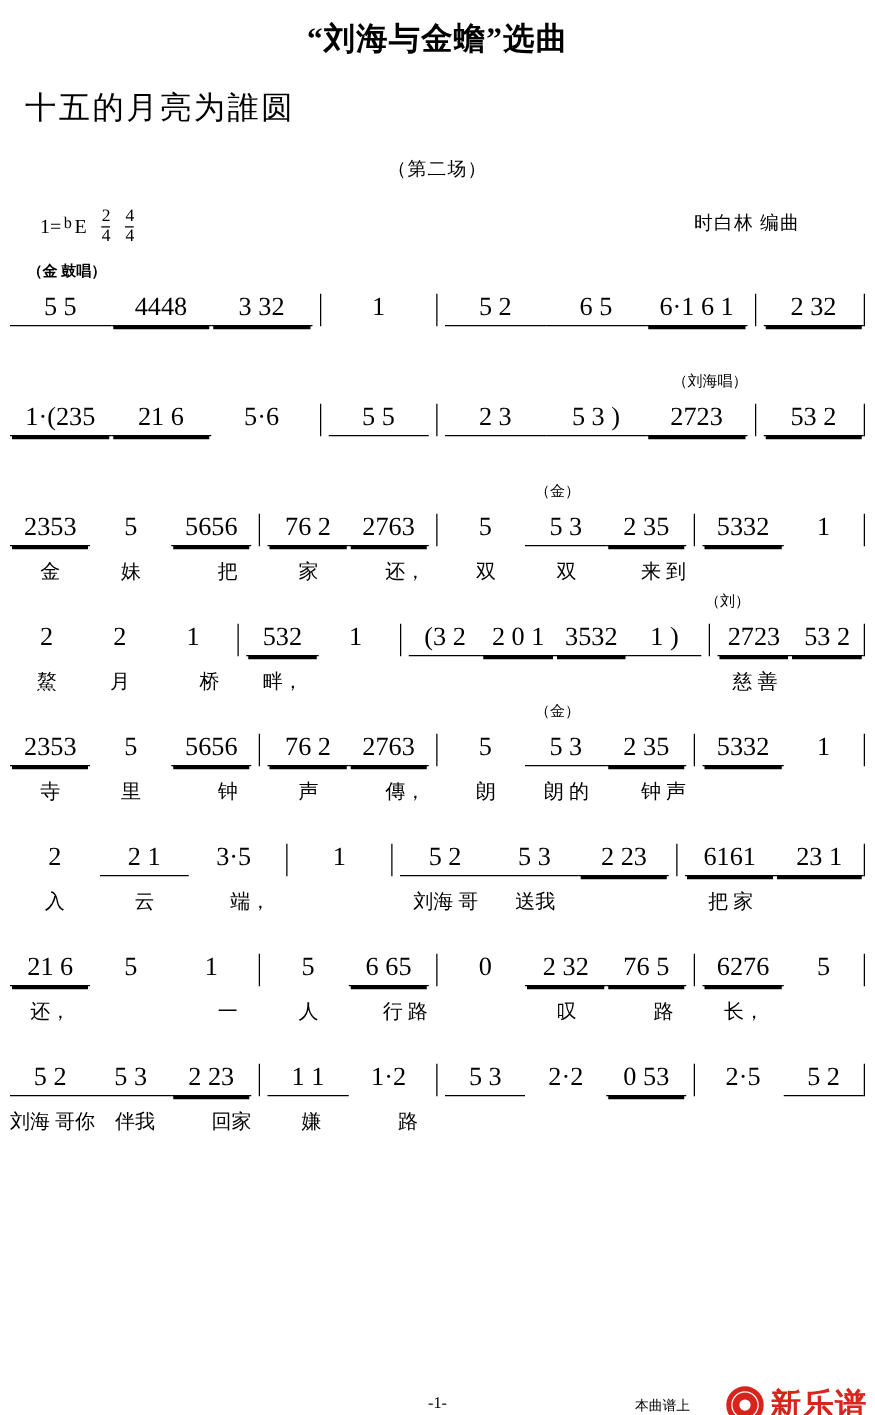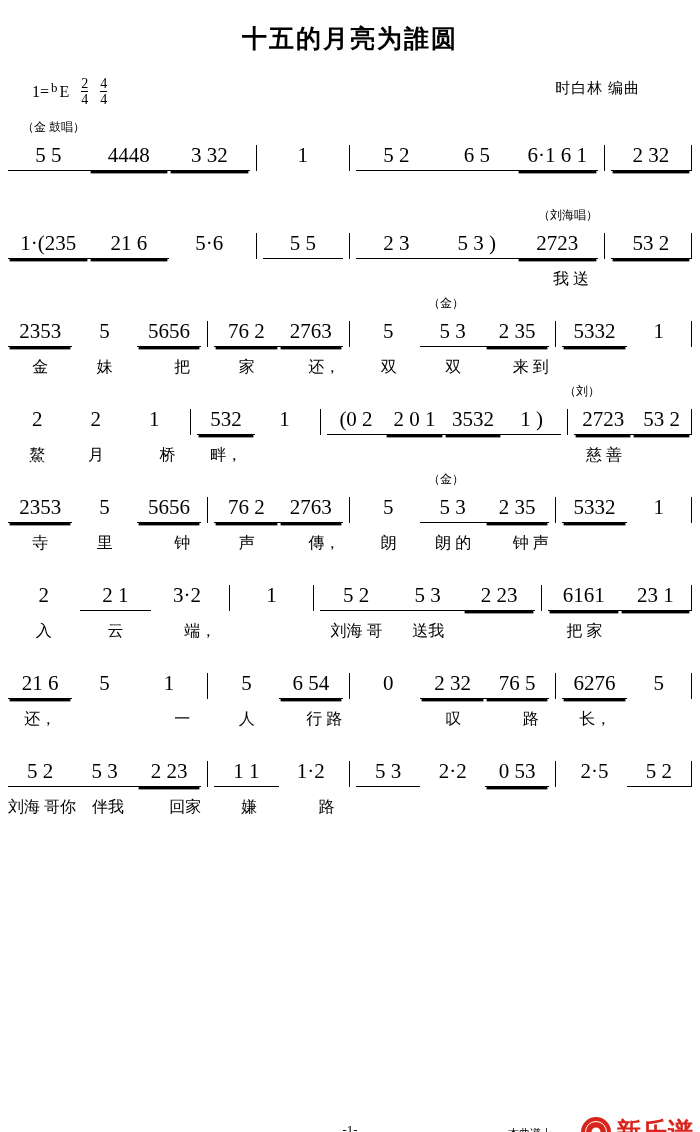--- a/index.html
+++ b/index.html
@@ -23,25 +23,25 @@
   
   .title-main {
     text-align: center;
     font-size: 25px;
     font-weight: bold;
     letter-spacing: 1px;
     margin-top: 14px;
     font-family: "Liberation Serif", serif;
   }
   .title-sub {
-    text-align: center;
     font-size: 25px;
-    font-weight: bold;
+    font-weight: normal;
     letter-spacing: 2px;
     margin-top: 22px;
+    margin-left: 20px;
   }
   .title-scene {
     text-align: center;
     font-size: 15px;
     margin-top: 24px;
     letter-spacing: 1px;
   }
   
   .meta-row {
     position: relative;
@@ -212,42 +212,44 @@
     color: #d7241c;
     letter-spacing: 1px;
     font-family: "Liberation Serif", serif;
   }
 </style>
 </head>
 <body>
 
 <div class="page">
 
+  <div class="title-main">“刘海与金蟾”选曲</div>
   <div class="title-sub">十五的月亮为誰圆</div>
+  <div class="title-scene">（第二场）</div>
 
   <div class="meta-row">
     <div class="key-sig">
       <span>1=</span>
         <span class="flat">b</span>
         <span>E</span>
       <span class="frac">
         <span class="num">2</span>
         <span class="den">4</span>
       </span>
       <span class="frac">
         <span class="num">4</span>
         <span class="den">4</span>
       </span>
     </div>
     <div class="composer">时白林 编曲</div>
   </div>
 
   <div class="score" id="score">
       <div class="sysline">
-        <div class="singer-tag" style="left: 14px;">（金 鼓唱）</div>
+        <div class="singer-tag" style="left: 14px; font-weight: bold;">（金 鼓唱）</div>
         <div class="notes">
           <div class="cell u1" style="flex: 1 1 0px;">5 5</div>
           <div class="cell u2" style="flex: 1 1 0px;">4448</div>
           <div class="cell u2" style="flex: 1 1 0px;">3 32</div>
           <span class="bar"></span>
           <div class="cell" style="flex: 1 1 0px;">1</div>
           <span class="bar"></span>
           <div class="cell u1" style="flex: 1 1 0px;">5 2</div>
           <div class="cell u1" style="flex: 1 1 0px;">6 5</div>
           <div class="cell u2" style="flex: 1 1 0px;">6·1 6 1</div>
@@ -265,33 +267,20 @@
           <span class="bar"></span>
           <div class="cell u1" style="flex: 1 1 0px;">5 5</div>
           <span class="bar"></span>
           <div class="cell u1" style="flex: 1 1 0px;">2 3</div>
           <div class="cell u1" style="flex: 1 1 0px;">5 3 )</div>
           <div class="cell u2" style="flex: 1 1 0px;">2723</div>
           <span class="bar"></span>
           <div class="cell u2" style="flex: 1 1 0px;">53 2</div>
           <span class="endbar"></span>
         </div>
-        <div class="lyrics">
-          <div class="lyr" style="flex: 1 1 0px;"></div>
-          <div class="lyr" style="flex: 1 1 0px;"></div>
-          <span style="width: 13px;"></span>
-          <div class="lyr" style="flex: 1 1 0px;"></div>
-          <span style="width: 13px;"></span>
-          <div class="lyr" style="flex: 1 1 0px;"></div>
-          <div class="lyr" style="flex: 1 1 0px;"></div>
-          <div class="lyr" style="flex: 1 1 0px;"></div>
-          <span style="width: 13px;"></span>
-          <div class="lyr" style="flex: 1 1 0px;">我  送</div>
-          <div class="lyr" style="flex: 1 1 0px;"></div>
-        </div>
       </div>
       <div class="sysline">
         <div class="singer-tag" style="left: 420px;">（金）</div>
         <div class="notes">
           <div class="cell u2" style="flex: 1 1 0px;">2353</div>
           <div class="cell" style="flex: 1 1 0px;">5</div>
           <div class="cell u2" style="flex: 1 1 0px;">5656</div>
           <span class="bar"></span>
           <div class="cell u2" style="flex: 1 1 0px;">76 2</div>
           <div class="cell u2" style="flex: 1 1 0px;">2763</div>
@@ -323,21 +312,21 @@
       <div class="sysline">
         <div class="singer-tag" style="left: 556px;">（刘）</div>
         <div class="notes">
           <div class="cell" style="flex: 1 1 0px;">2</div>
           <div class="cell" style="flex: 1 1 0px;">2</div>
           <div class="cell" style="flex: 1 1 0px;">1</div>
           <span class="bar"></span>
           <div class="cell u2" style="flex: 1 1 0px;">532</div>
           <div class="cell" style="flex: 1 1 0px;">1</div>
           <span class="bar"></span>
-          <div class="cell u1" style="flex: 1 1 0px;">(0 2</div>
+          <div class="cell u1" style="flex: 1 1 0px;">(3 2</div>
           <div class="cell u2" style="flex: 1 1 0px;">2 0 1</div>
           <div class="cell u2" style="flex: 1 1 0px;">3532</div>
           <div class="cell u1" style="flex: 1 1 0px;">1 )</div>
           <span class="bar"></span>
           <div class="cell u2" style="flex: 1 1 0px;">2723</div>
           <div class="cell u2" style="flex: 1 1 0px;">53 2</div>
           <span class="endbar"></span>
         </div>
         <div class="lyrics">
           <div class="lyr" style="flex: 1 1 0px;">鰲</div>
@@ -387,21 +376,21 @@
           <span style="width: 13px;"></span>
           <div class="lyr" style="flex: 1 1 0px;">钟  声</div>
           <div class="lyr" style="flex: 1 1 0px;"></div>
           <div class="lyr" style="flex: 1 1 0px;"></div>
         </div>
       </div>
       <div class="sysline">
         <div class="notes">
           <div class="cell" style="flex: 1 1 0px;">2</div>
           <div class="cell u1" style="flex: 1 1 0px;">2 1</div>
-          <div class="cell" style="flex: 1 1 0px;">3·2</div>
+          <div class="cell" style="flex: 1 1 0px;">3·5</div>
           <span class="bar"></span>
           <div class="cell" style="flex: 1 1 0px;">1</div>
           <span class="bar"></span>
           <div class="cell u1" style="flex: 1 1 0px;">5 2</div>
           <div class="cell u1" style="flex: 1 1 0px;">5 3</div>
           <div class="cell u2" style="flex: 1 1 0px;">2 23</div>
           <span class="bar"></span>
           <div class="cell u2" style="flex: 1 1 0px;">6161</div>
           <div class="cell u2" style="flex: 1 1 0px;">23 1</div>
           <span class="endbar"></span>
@@ -421,21 +410,21 @@
           <div class="lyr" style="flex: 1 1 0px;"></div>
         </div>
       </div>
       <div class="sysline">
         <div class="notes">
           <div class="cell u2" style="flex: 1 1 0px;">21 6</div>
           <div class="cell" style="flex: 1 1 0px;">5</div>
           <div class="cell" style="flex: 1 1 0px;">1</div>
           <span class="bar"></span>
           <div class="cell" style="flex: 1 1 0px;">5</div>
-          <div class="cell u2" style="flex: 1 1 0px;">6 54</div>
+          <div class="cell u2" style="flex: 1 1 0px;">6 65</div>
           <span class="bar"></span>
           <div class="cell" style="flex: 1 1 0px;">0</div>
           <div class="cell u2" style="flex: 1 1 0px;">2 32</div>
           <div class="cell u2" style="flex: 1 1 0px;">76 5</div>
           <span class="bar"></span>
           <div class="cell u2" style="flex: 1 1 0px;">6276</div>
           <div class="cell" style="flex: 1 1 0px;">5</div>
           <span class="endbar"></span>
         </div>
         <div class="lyrics">

